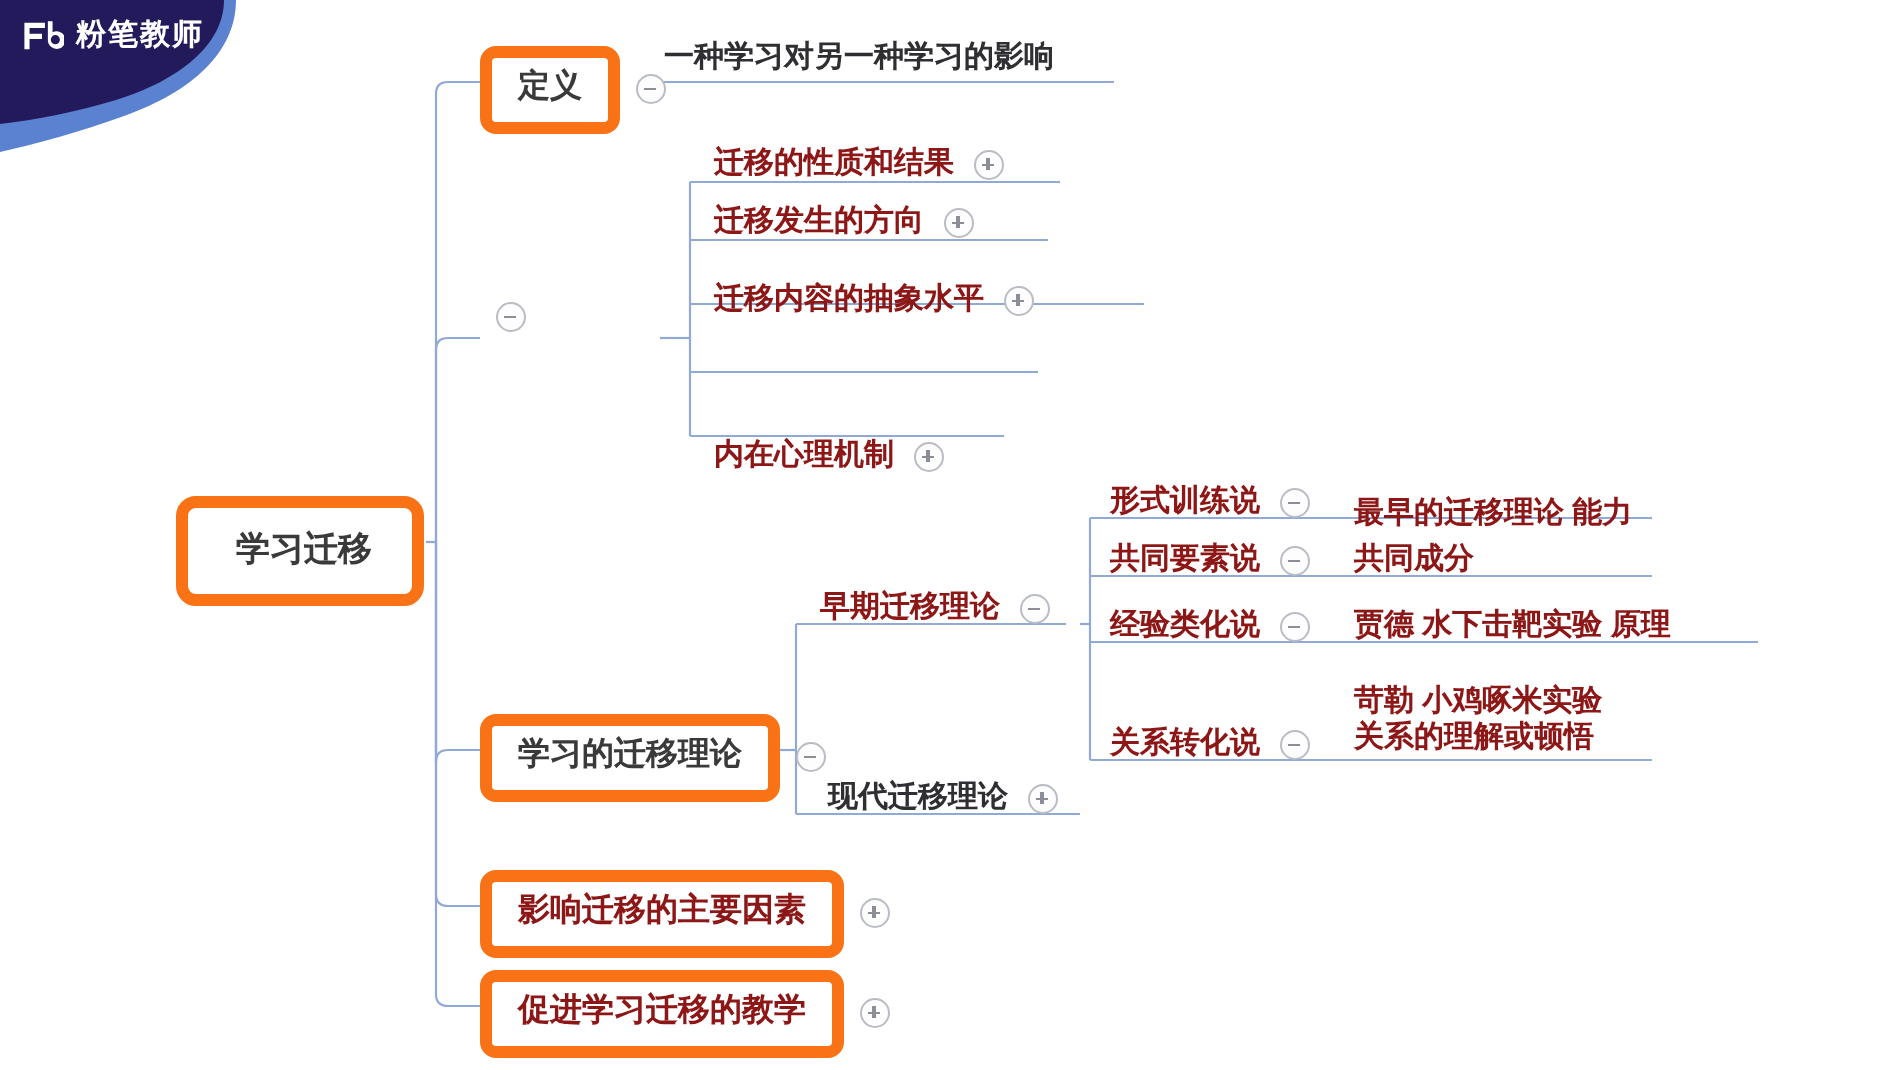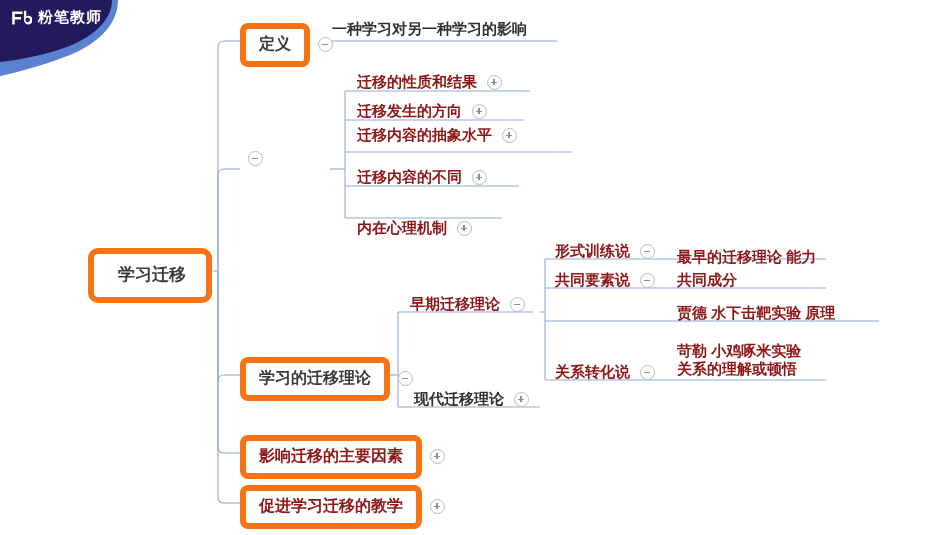--- a/index.html
+++ b/index.html
@@ -187,26 +187,22 @@
   </div>
 
   <div class="node ul-leaf" style="left:353px; top:72px;">
     <span class="node-label txt-red fs15">迁移的性质和结果</span>
     <span class="toggle plus tiny"></span>
   </div>
   <div class="node ul-leaf" style="left:353px; top:101px;">
     <span class="node-label txt-red fs15">迁移发生的方向</span>
     <span class="toggle plus tiny"></span>
   </div>
-  <div class="node ul-leaf" style="left:353px; top:125px;">
+  <div class="node ul-leaf" style="left:353px; top:140px;">
     <span class="node-label txt-red fs15">迁移内容的抽象水平</span>
-    <span class="toggle plus tiny"></span>
-  </div>
-  <div class="node ul-leaf" style="left:353px; top:167px;">
-    <span class="node-label txt-red fs15">迁移内容的不同</span>
     <span class="toggle plus tiny"></span>
   </div>
   <div class="node ul-leaf" style="left:353px; top:199px;margin-top:19px;">
     <span class="node-label txt-red fs15">内在心理机制</span>
     <span class="toggle plus tiny"></span>
   </div>
 
   <div class="node l1 boxed" style="left:240px; top:357px;">
     <span class="node-label">学习的迁移理论</span>
     <span class="toggle minus"></span>
@@ -230,20 +226,24 @@
   </div>
 
   <div class="node ul-leaf" style="left:551px; top:270px;">
     <span class="node-label txt-red fs15">共同要素说</span>
     <span class="toggle minus tiny"></span>
   </div>
   <div class="node ul-leaf" style="left:673px; top:270px;">
     <span class="node-label txt-red fs15">共同成分</span>
   </div>
 
+  <div class="node ul-leaf" style="left:551px; top:303px;">
+    <span class="node-label txt-red fs15">经验类化说</span>
+    <span class="toggle minus tiny"></span>
+  </div>
   <div class="node ul-leaf" style="left:673px; top:303px;">
     <span class="node-label txt-red fs15">贾德 水下击靶实验 原理</span>
   </div>
 
   <div class="node ul-leaf" style="left:551px; top:362px;">
     <span class="node-label txt-red fs15">关系转化说</span>
     <span class="toggle minus tiny"></span>
   </div>
   <div class="node ul-leaf" style="left:673px; top:341px;">
     <span class="node-label txt-red fs15">

